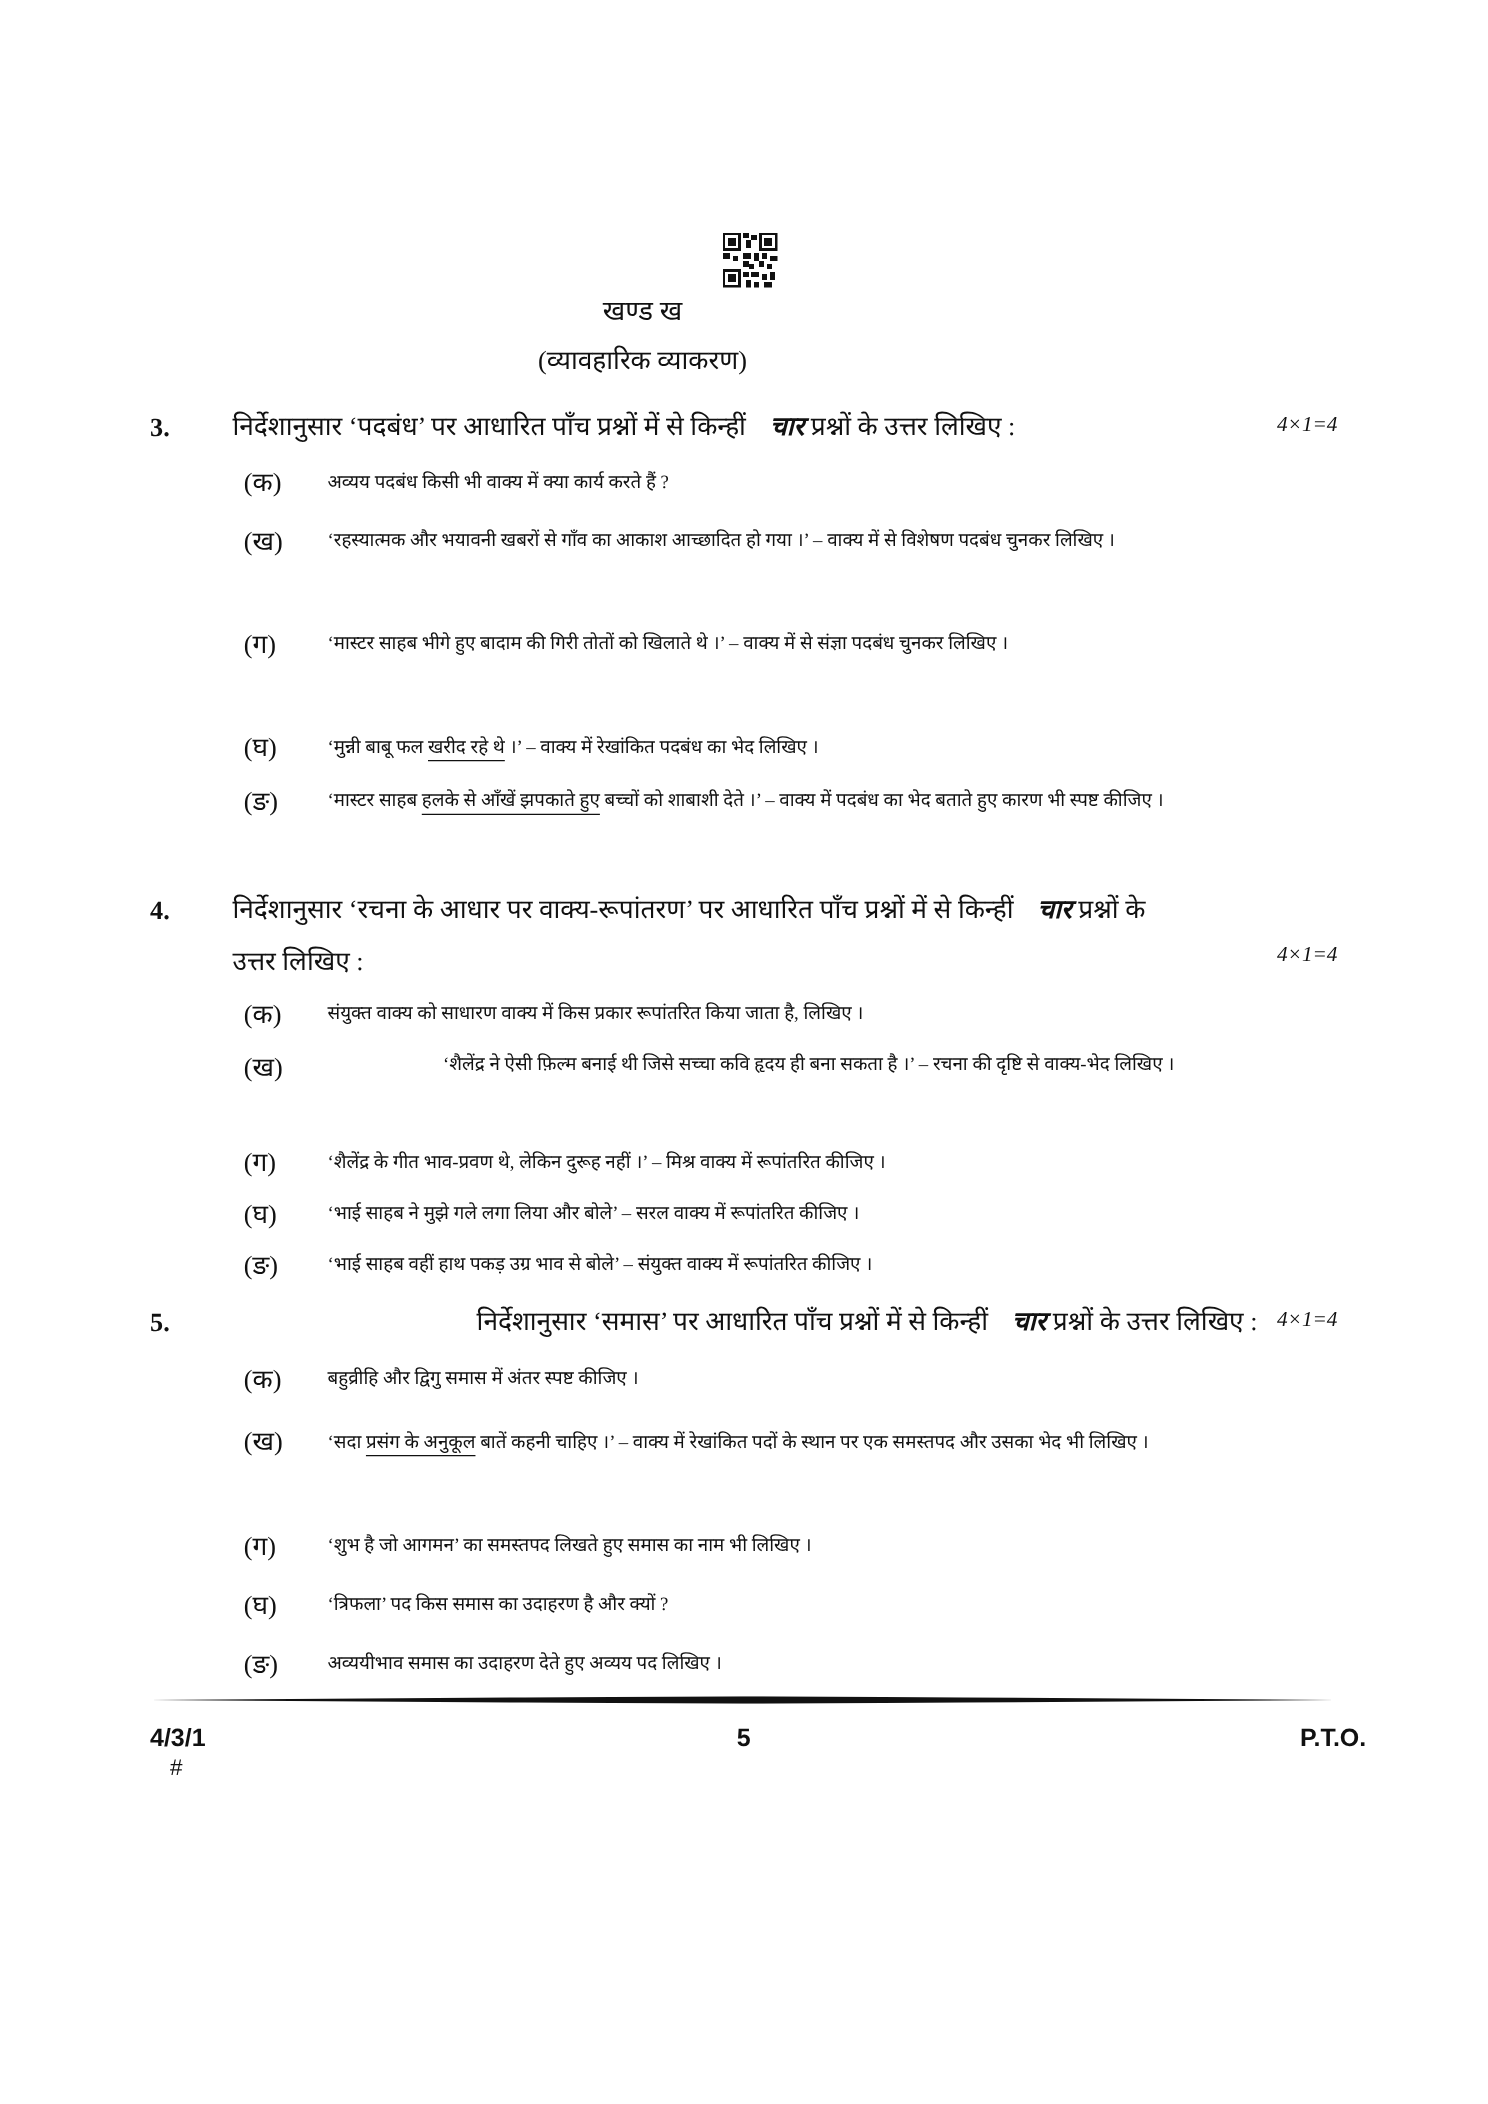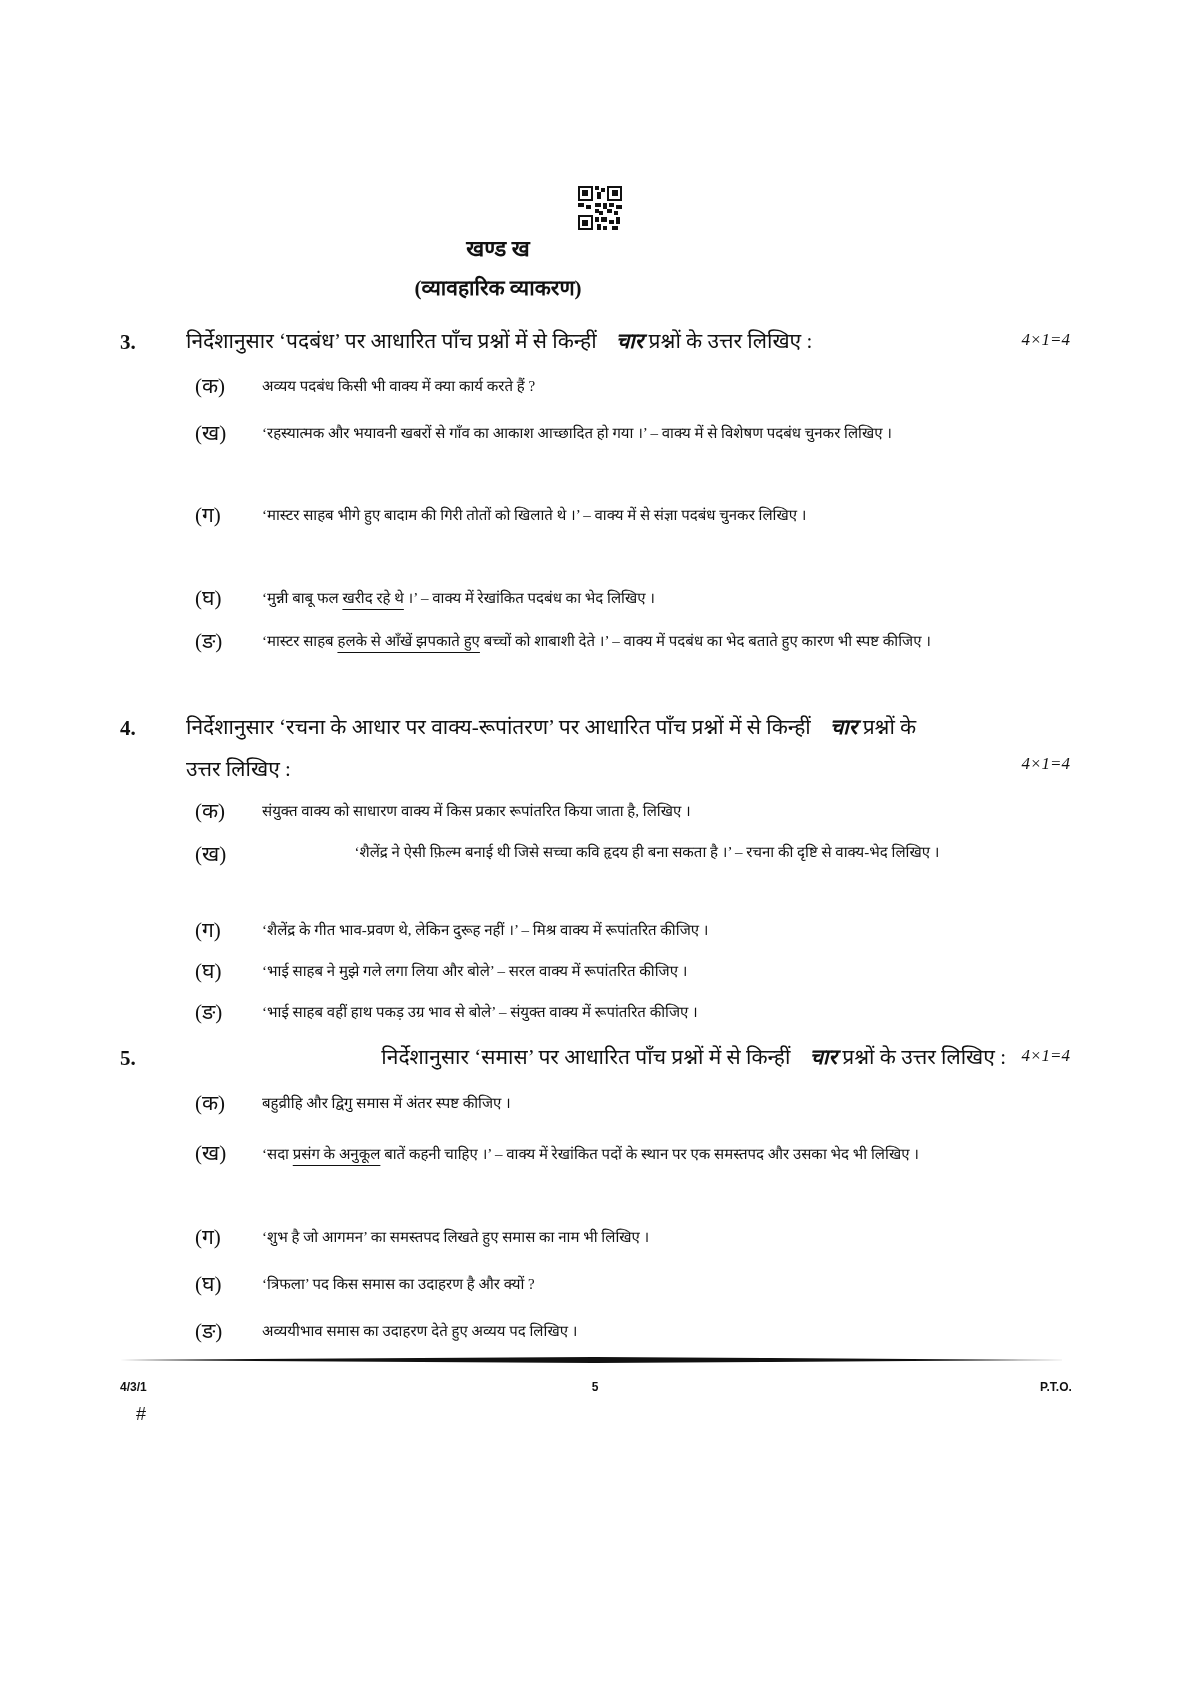--- a/index.html
+++ b/index.html
@@ -6,22 +6,22 @@
   body {
     width: 1190px; height: 1683px; position: relative; overflow: hidden;
     font-family: "Liberation Serif", "DejaVu Serif", serif;
     color: #111111;
   }
   .page { position: absolute; left: 0; top: 0; width: 1190px; height: 1683px; }
   .qr {
     position: absolute; left: 578px; top: 186px; width: 44px; height: 44px;
   }
   .section-title {
-    position: absolute; left: 0; width: 996px; text-align: center;
-    font-weight: bold; font-size: 22px;
+    position: absolute; left: 16px; width: 996px; text-align: center;
+    font-weight: normal; font-size: 22px;
   }
   .q {
     position: absolute; left: 120px; width: 950px;
   }
   .q-num {
     position: absolute; left: 0; top: 0; font-weight: bold; font-size: 21px;
   }
   .q-text {
     position: absolute; left: 66px; width: 820px; font-size: 21px; line-height: 42px;
   }
@@ -37,21 +37,21 @@
   .sub-text {
     position: absolute; left: 67px; width: 770px; font-size: 15px; line-height: 42px;
   }
   .ul { text-decoration: underline; text-underline-offset: 6px; }
   b.em { font-weight: bold; font-style: italic; margin-left: 14px; }
   .rule {
     position: absolute; left: 120px; top: 1357px; width: 948px; height: 6px;
   }
   .footer {
     position: absolute; top: 1380px; font-family: "Liberation Sans", "DejaVu Sans", sans-serif;
-    font-weight: bold; font-size: 12px;
+    font-weight: bold; font-size: 20px;
   }
 </style>
 </head>
 <body>
 
 <div class="page">
 
   <svg class="qr" viewBox="0 0 21 21" shape-rendering="crispEdges">
     <rect x="0" y="0" width="21" height="21" fill="#fff"></rect>
     <rect x="0" y="0" width="7" height="7" fill="#111"></rect>

